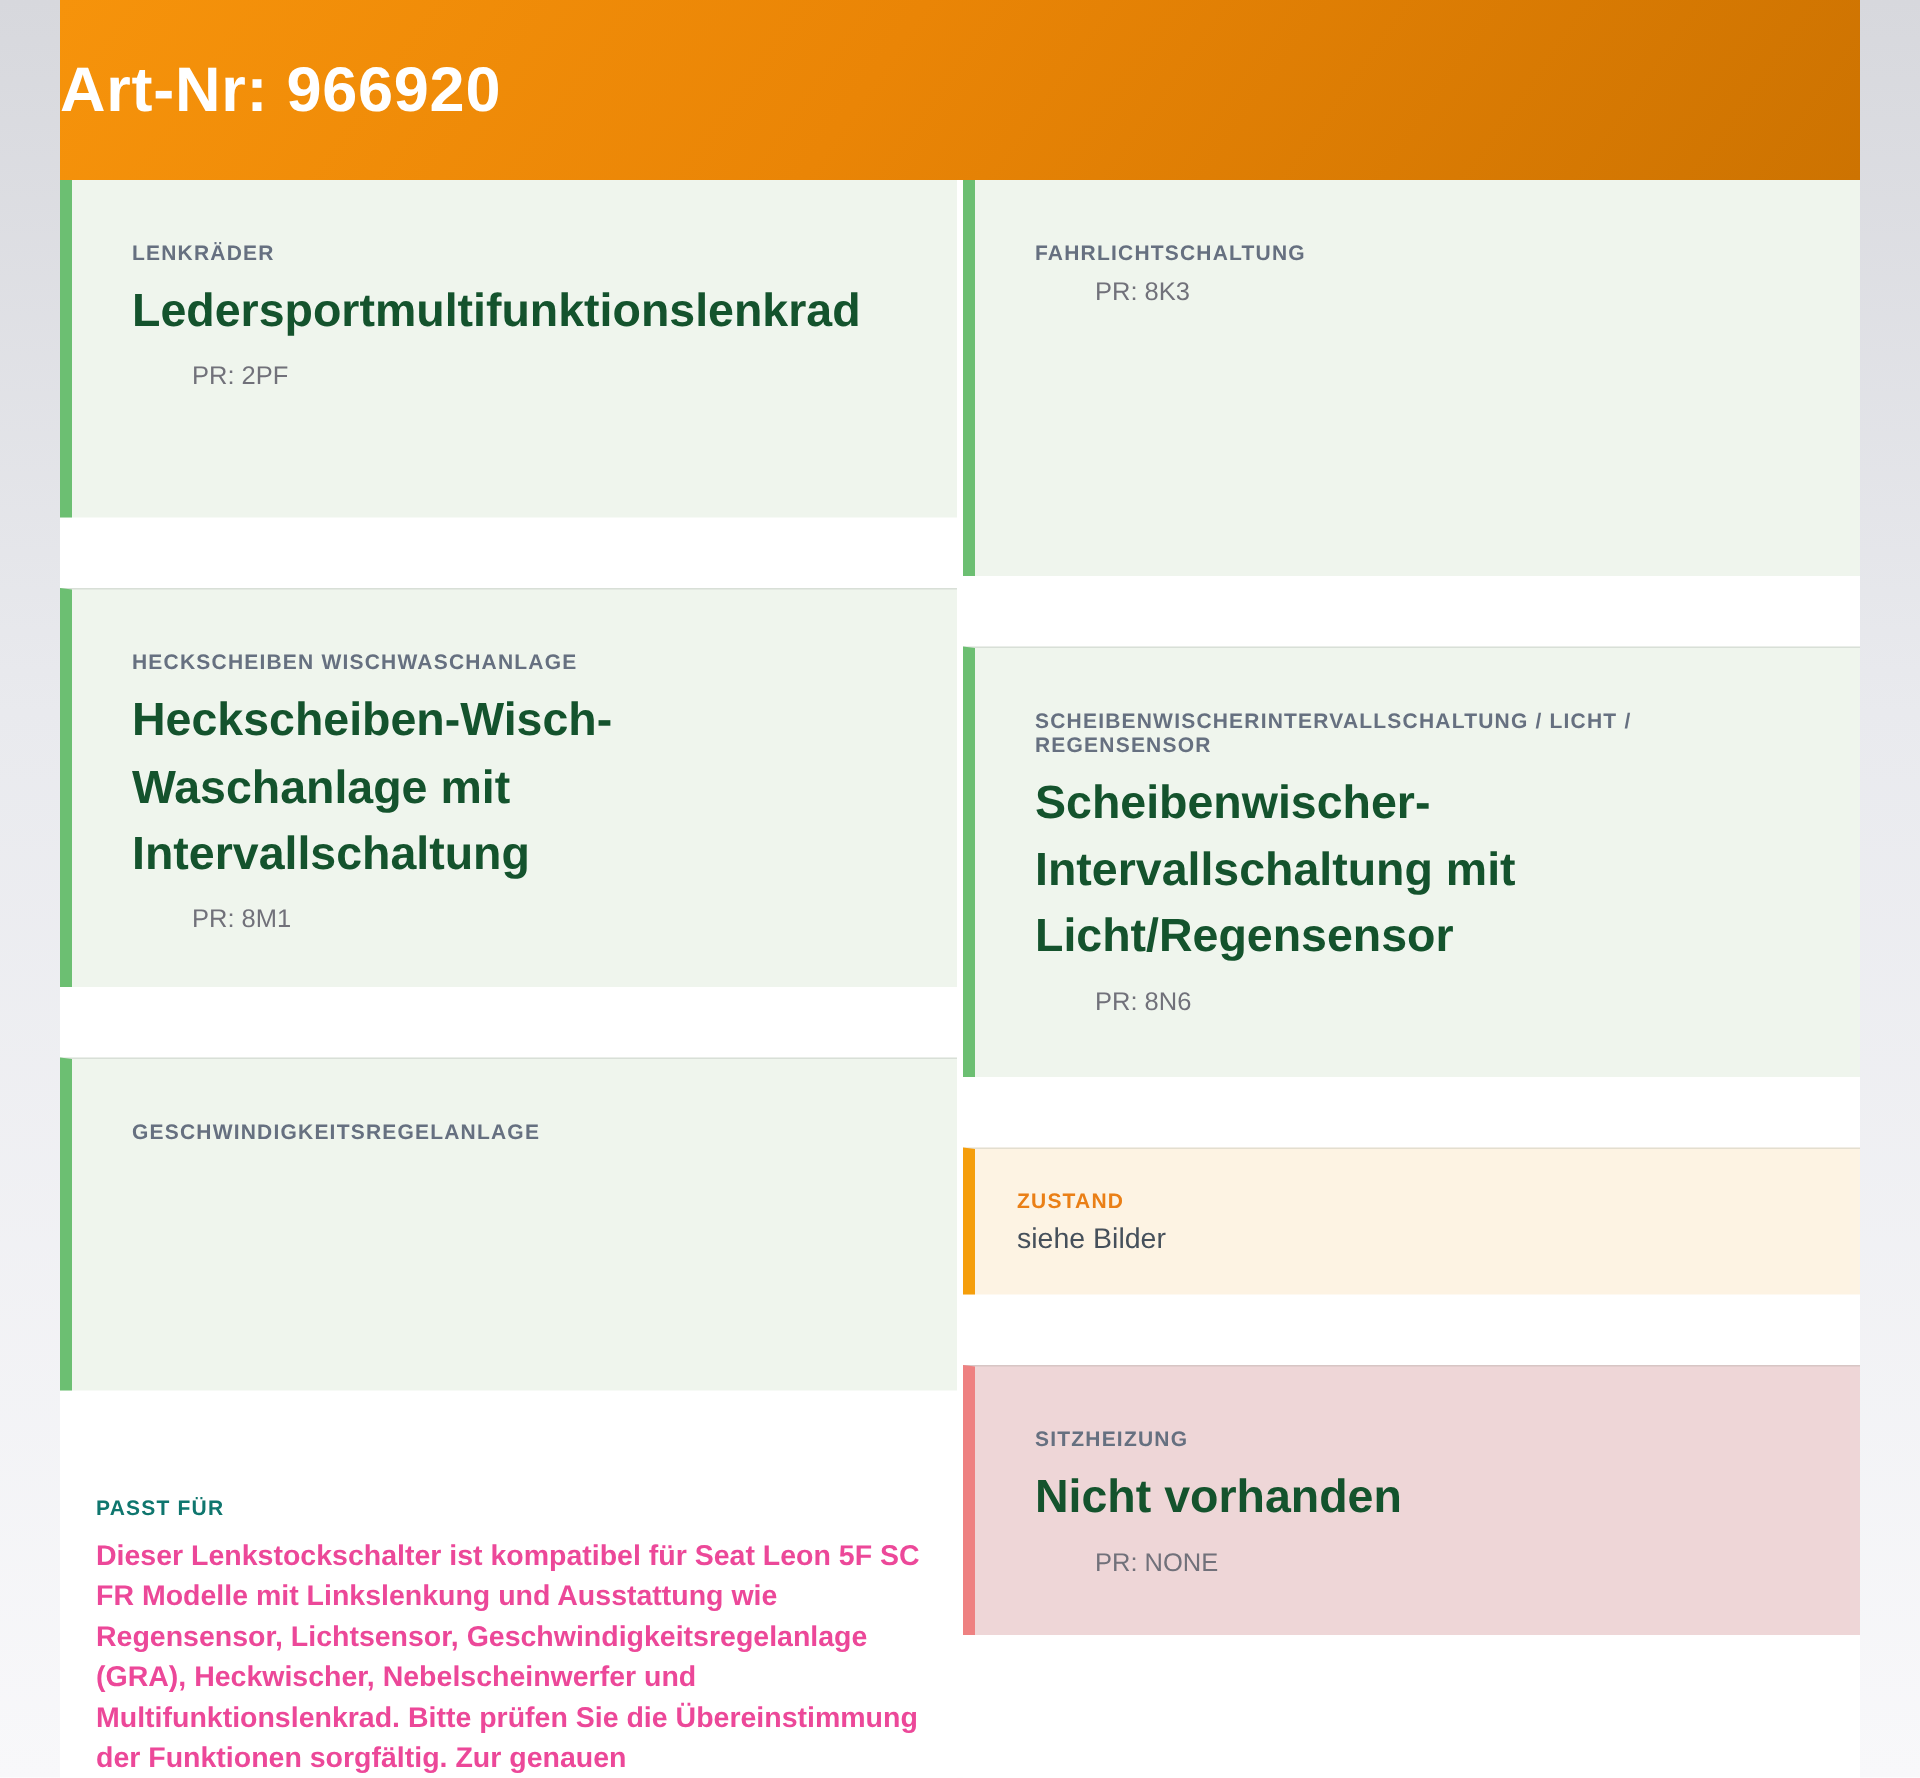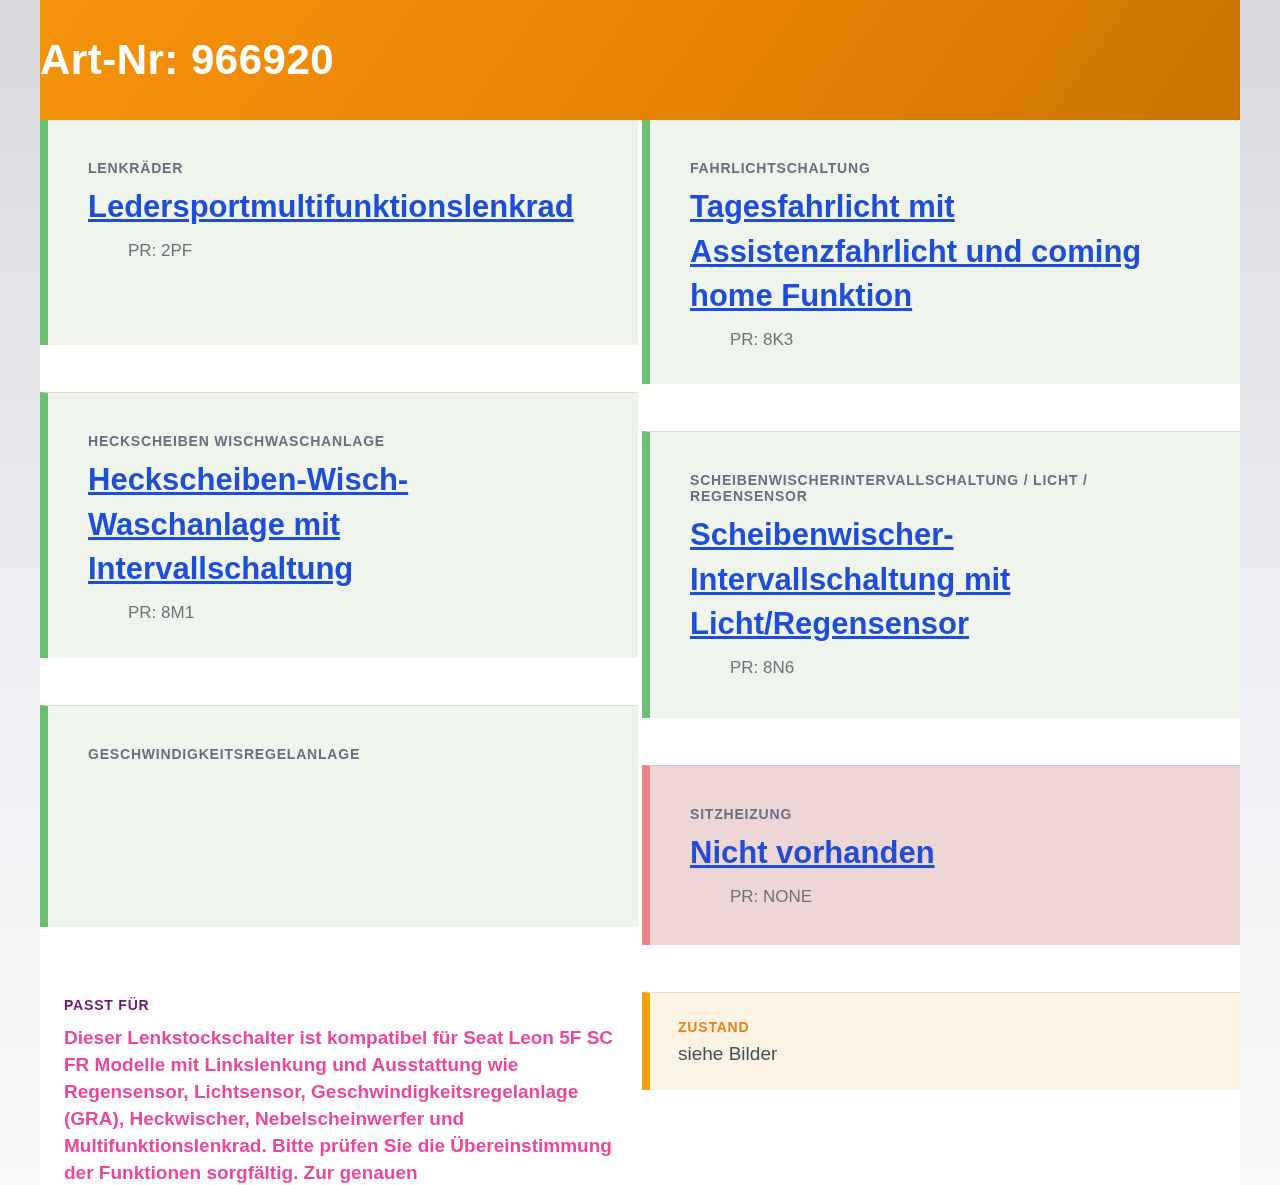--- a/index.html
+++ b/index.html
@@ -34,28 +34,28 @@
   }
   .card + .card { border-top:1px solid rgba(110,130,115,0.18); }
   .card--ok   { background:#eff5ed; border-left-color:#6cbf72; }
   .card--bad  { background:#eed6d7; border-left-color:#ee8181; }
   .card--cond { background:#fdf3e3; border-left-color:#f59e0b; padding:26px 48px 24px 28px; }
   .card-label {
     font-size:14px; font-weight:700; letter-spacing:0.8px;
     color:#667080; text-transform:uppercase; margin-bottom:9px;
   }
   .card-title {
-    font-size:31px; font-weight:700; color:#1d4ed8; line-height:1.44;
-    overflow-wrap:anywhere; margin-bottom:11px;text-decoration:underline;
+    font-size:31px; font-weight:700; color:#14532d; line-height:1.44;
+    overflow-wrap:anywhere; margin-bottom:11px;
   }
   .card-pr { font-size:17px; font-weight:500; color:#71717a;margin-left:40px; }
   
   .fit-section { background:#ffffff; padding:23px 16px 24px 24px; flex:1 1 auto; }
   .fit-label {
-    font-size:14px; font-weight:700; letter-spacing:0.8px; color:#701a75;
+    font-size:14px; font-weight:700; letter-spacing:0.8px; color:#0f766e;
     margin-bottom:12px;
   }
   .fit-text {
     font-size:19px; font-weight:600; color:#ec4899; line-height:1.42;
     max-width:575px;
   }
   
   .cond-label {
     font-size:14px; font-weight:700; letter-spacing:0.8px;
     color:#ea7f16; margin-bottom:8px;
@@ -103,36 +103,35 @@
       </div>
       <div class="fit-section">
         <div class="fit-label">PASST FÜR</div>
         <div class="fit-text">Dieser Lenkstockschalter ist kompatibel für Seat Leon 5F SC FR Modelle mit Linkslenkung und Ausstattung wie Regensensor, Lichtsensor, Geschwindigkeitsregelanlage (GRA), Heckwischer, Nebelscheinwerfer und Multifunktionslenkrad. Bitte prüfen Sie die Übereinstimmung der Funktionen sorgfältig. Zur genauen Kompatibilitätsprüfung senden Sie uns bitte die Fahrgestellnummer zu.</div>
       </div>
     </div>
 
     <div class="col">
       <div class="card card--ok" style="min-height:264px">
         <div class="card-label">FAHRLICHTSCHALTUNG</div>
-        <div class="card-title">Tagesfahrlicht mit Assistenzfahrlicht und coming home Funktion</div>
         <div class="card-pr">PR: 8K3</div>
       </div>
       <div class="card card--ok" style="min-height:287px">
         <div class="card-label">SCHEIBENWISCHERINTERVALLSCHALTUNG / LICHT / REGENSENSOR</div>
         <div class="card-title">Scheibenwischer-Intervallschaltung mit Licht/Regensensor</div>
         <div class="card-pr">PR: 8N6</div>
       </div>
+      <div class="card card--cond" style="min-height:98px">
+        <div class="cond-label">ZUSTAND</div>
+        <div class="cond-value">siehe Bilder</div>
+      </div>
       <div class="card card--bad" style="min-height:180px">
         <div class="card-label">SITZHEIZUNG</div>
         <div class="card-title">Nicht vorhanden</div>
         <div class="card-pr">PR: NONE</div>
-      </div>
-      <div class="card card--cond" style="min-height:98px">
-        <div class="cond-label">ZUSTAND</div>
-        <div class="cond-value">siehe Bilder</div>
       </div>
       <div class="col-filler"></div>
     </div>
 
   </div>
 
   <div class="footer">
 
     <svg class="fin-stamp" viewBox="0 0 118 90">
 

